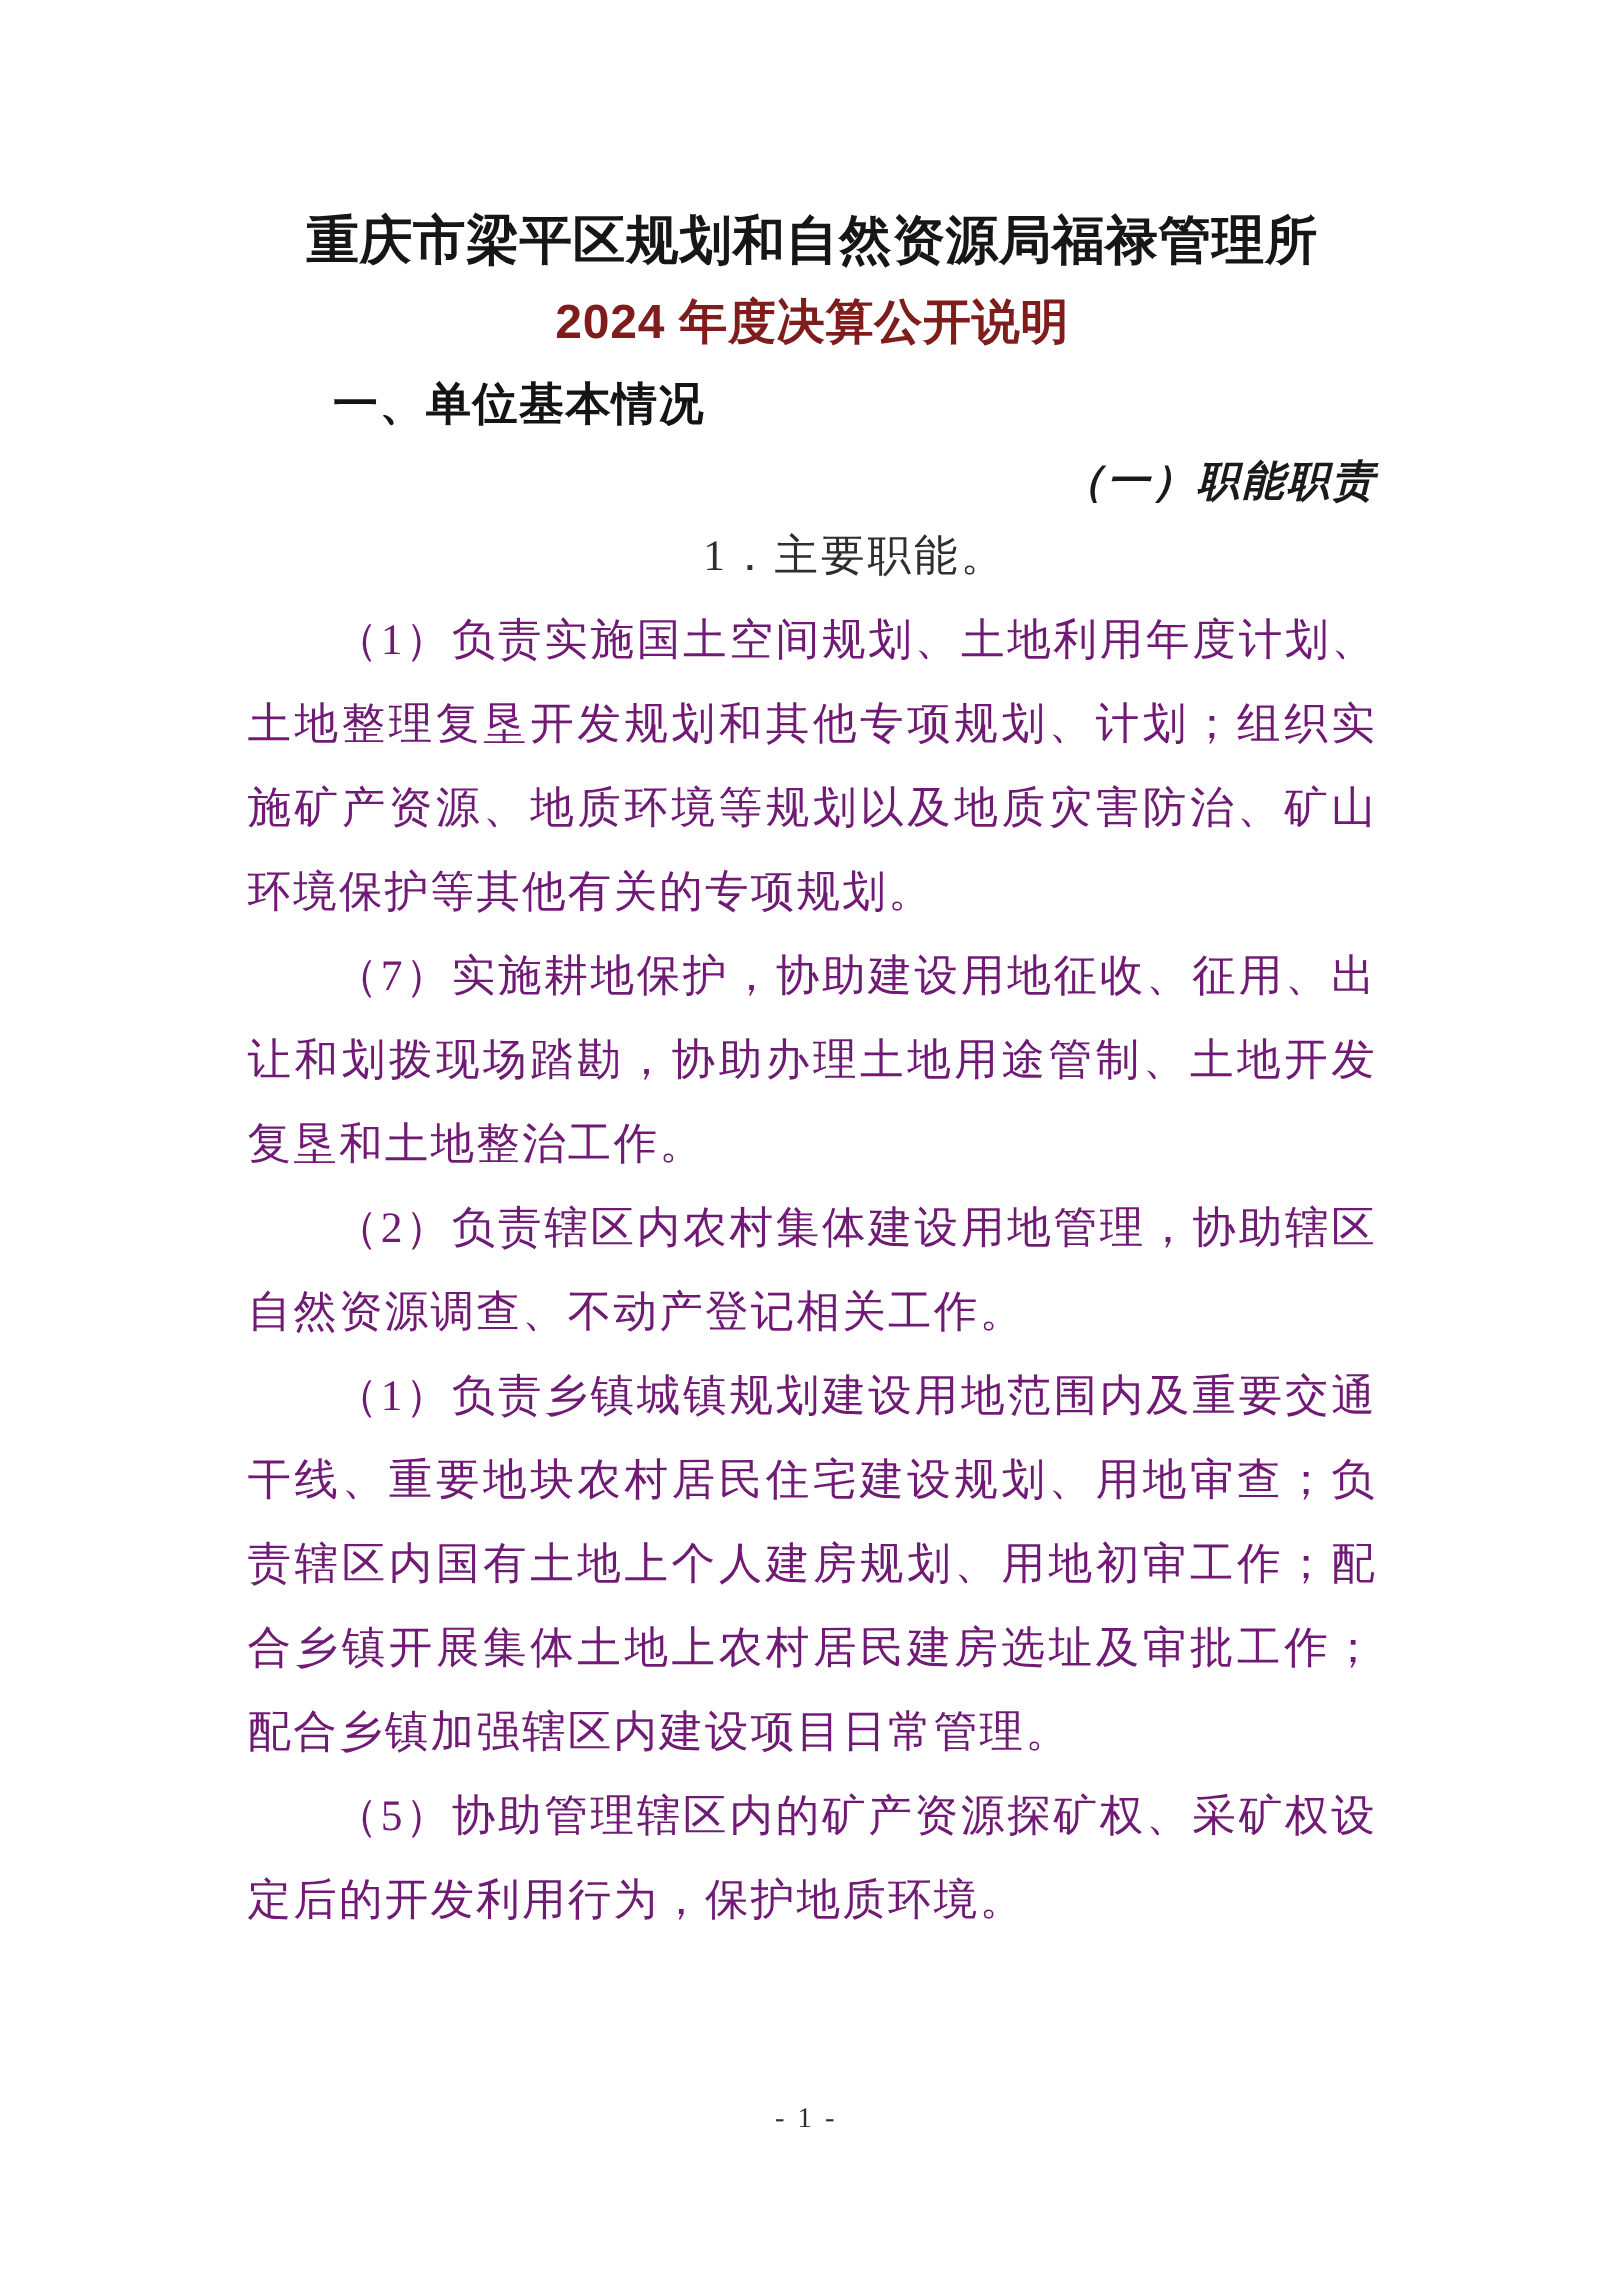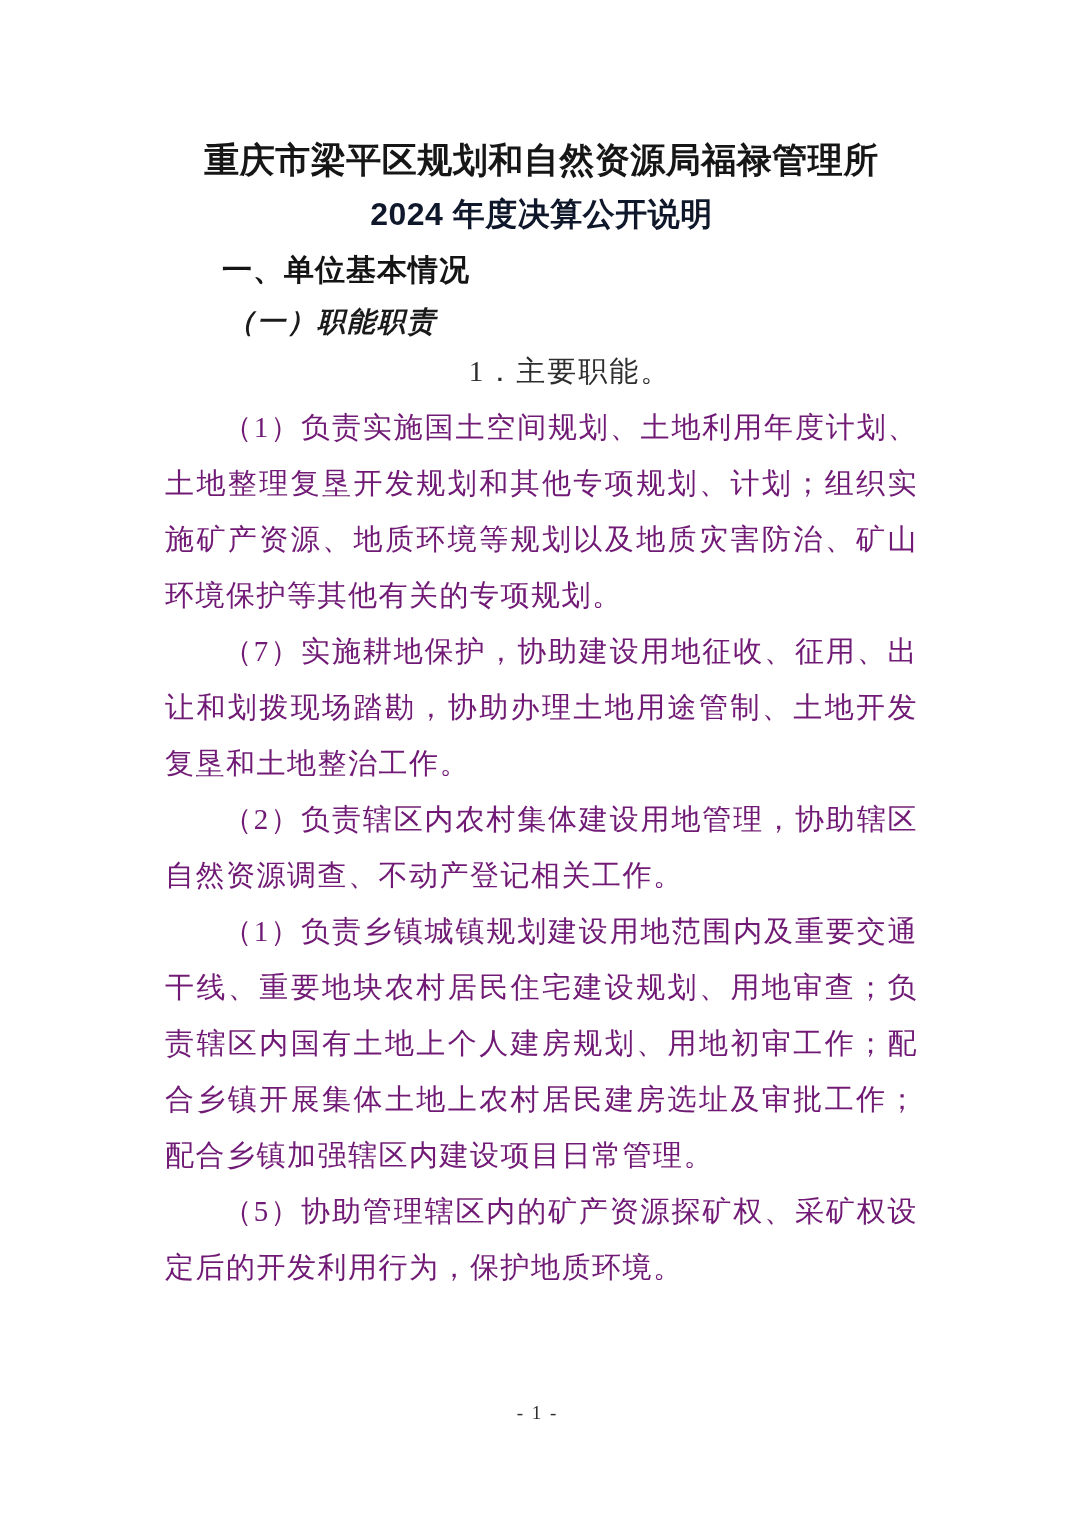--- a/index.html
+++ b/index.html
@@ -32,21 +32,21 @@
     color: #161616;
     letter-spacing: 0.5px;
   }
   .title-line2 {
     margin: 9px 0 0 0;
     font-family: "Liberation Sans", sans-serif;
     font-weight: bold;
     font-size: 32px;
     line-height: 42px;
     text-align: center;
-    color: #0f172a;
+    color: #7f1d1d;
     letter-spacing: 0.5px;
   }
   .section-heading {
     margin: 15px 0 0 0;
     padding-left: 57px;
     font-family: "Liberation Sans", sans-serif;
     font-weight: bold;
     font-size: 30px;
     line-height: 40px;
     color: #141414;
@@ -55,20 +55,21 @@
   .subsection-heading {
     margin: 12px 0 0 0;
     padding-left: 62px;
     font-family: "Liberation Serif", serif;
     font-weight: bold;
     font-style: italic;
     font-size: 28px;
     line-height: 40px;
     color: #1a1a1a;
     letter-spacing: 2px;
+    text-align: right;
   }
   .list-item {
     margin: 1px 0 0 0;
     padding-left: 57px;
     font-size: 29px;
     line-height: 56px;
     color: #2e2e2e;
     letter-spacing: 2px;
     text-align: center;
   }

